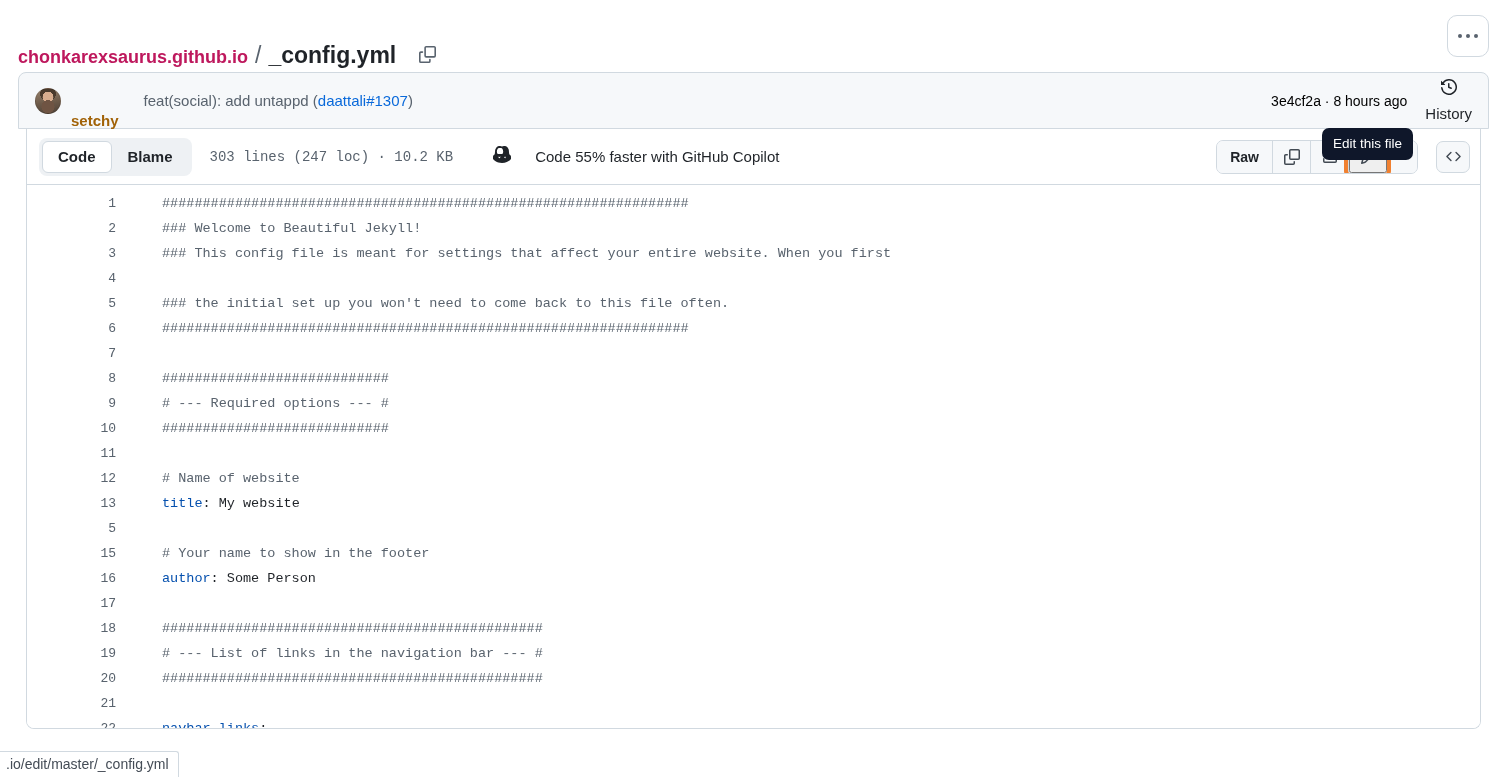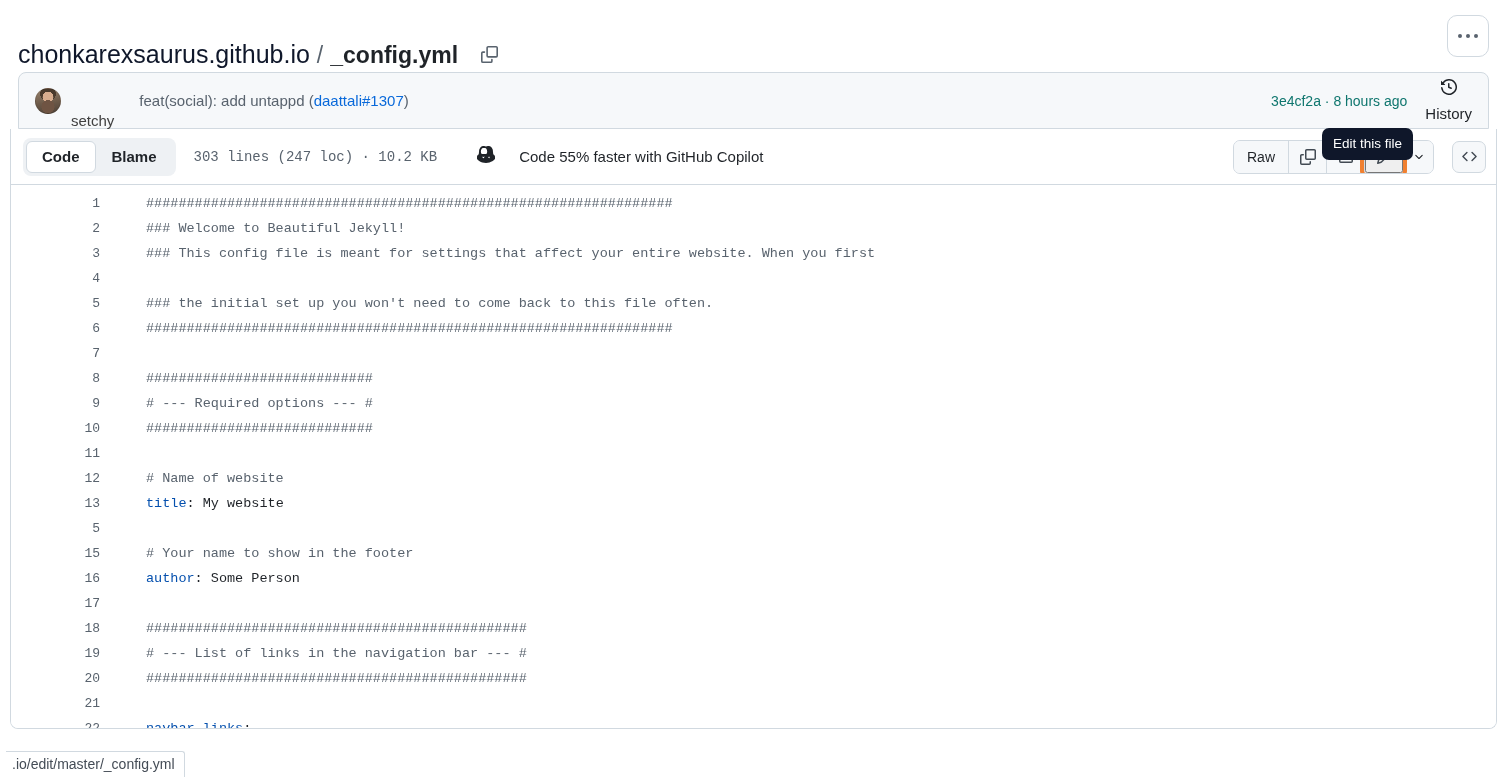--- a/index.html
+++ b/index.html
@@ -13,21 +13,21 @@
   .page { position: relative; width: 1507px; height: 777px; background: #fff; }
 
   
   .header-row {
     display: flex; align-items: center;
     padding: 0 18px;
     height: 72px;
   }
   .breadcrumb { display: flex; align-items: baseline; gap: 0; flex: 1; }
   .repo-link {
-    color: #0f172a; font-size: 25px; font-weight: 400;
+    color: #be185d; font-size: 18px; font-weight: 700;
     text-decoration: none; cursor: pointer;
   }
   .bc-sep { color: #59636e; font-size: 23px; font-weight: 400; margin: 0 7px; }
   .file-name { color: #1f2328; font-size: 23px; font-weight: 600; margin-top: 40px; }
   .copy-path-btn {
     margin-left: 16px; width: 30px; height: 30px;
     display: inline-flex; align-items: center; justify-content: center;
     border: none; background: transparent; border-radius: 6px; cursor: pointer;
     color: #59636e;
   }
@@ -55,48 +55,48 @@
     width: 26px; height: 26px; border-radius: 50%;
     background:
       radial-gradient(circle at 50% 74%, #6f5443 0 30%, rgba(111,84,67,0) 31%),
       radial-gradient(circle at 50% 34%, #d8ad8e 0 27%, rgba(216,173,142,0) 28%),
       radial-gradient(circle at 50% 20%, #4a3a2c 0 34%, rgba(74,58,44,0) 35%),
       linear-gradient(170deg, #9a8570 0%, #6d5a49 55%, #4e4238 100%);
     flex: 0 0 auto; margin-right: 10px;
     border: 1px solid rgba(0,0,0,.08);
   }
   .commit-author {
-    font-size: 15px; font-weight: 400; color: #404040;
+    font-size: 15px; font-weight: 700; color: #a16207;
     margin-right: 9px; text-decoration: none; cursor: pointer; margin-top: 40px;
   }
   .commit-msg { font-size: 15px; color: #59636e; padding-left: 16px; }
   .commit-msg a { color: #0969da; text-decoration: none; cursor: pointer; }
   .commit-right {
     margin-left: auto; display: flex; align-items: center; gap: 18px;
   }
-  .commit-meta { font-size: 14px; color: #0f766e; white-space: nowrap; }
+  .commit-meta { font-size: 14px; color: #000000; white-space: nowrap; }
   .commit-sha { cursor: pointer; }
   .history-link {
     display: inline-flex; align-items: center; gap: 7px;
     color: #1f2328; font-size: 15px; text-decoration: none; cursor: pointer; flex-direction: column;
   }
 
   
   .tooltip {
     position: absolute;
     top: 128px; left: 1322px;
     background: #0f172a; color: #ffffff;
     font-size: 13.5px; line-height: 1;
     padding: 9px 11px; border-radius: 7px;
     white-space: nowrap; z-index: 40;
   }
 
   
   .file-box {
-    margin: 0 10px;
+    margin: 0 26px;
     border: 1px solid #d1d9e0;
     border-top: none;
     border-radius: 0 0 8px 8px;
     background: #fff;
     height: 600px;
     overflow: hidden;
   }
   .file-toolbar {
     height: 56px; display: flex; align-items: center;
     padding: 0 10px 0 12px;
@@ -125,21 +125,21 @@
   .btn-group {
     display: inline-flex; border: 1px solid #d1d9e0; border-radius: 7px;
     overflow: hidden; background: #f6f8fa;
   }
   .btn-group > * { border: none; background: #f6f8fa; cursor: pointer; }
   .btn-group > * + * { border-left: 1px solid #d1d9e0; }
   .gb {
     height: 32px; display: inline-flex; align-items: center; justify-content: center;
     color: #1f2328; padding: 0 10px;
   }
-  .gb.raw { font-size: 14px; font-weight: 400; padding: 0 13px; }
+  .gb.raw { font-size: 14px; font-weight: 700; padding: 0 13px; }
   .gb.icon { width: 38px; padding: 0; color: #424a53; }
   .gb.caret { width: 30px; padding: 0; }
   .edit-wrap {
     position: relative; display: inline-flex;
     outline: 4px solid #f08030; outline-offset: 0px; border-radius: 2px;
   }
   .sym-btn {
     width: 34px; height: 32px; border: 1px solid #d1d9e0; border-radius: 7px;
     background: #f6f8fa; color: #424a53; cursor: pointer;
     display: inline-flex; align-items: center; justify-content: center;
@@ -168,21 +168,21 @@
   .punc { color: #1f2328; }
 
   
   .status-bar {
     position: absolute; left: 0; bottom: 0;
     background: #fff; border: 1px solid #d1d9e0; border-left: none; border-bottom: none;
     border-top-right-radius: 3px;
     font-size: 14px; color: #444c56;
     padding: 4px 9px 5px 6px;
     font-family: "Liberation Sans", sans-serif;
-    white-space: nowrap; z-index: 50; margin-left: 6px;
+    white-space: nowrap; z-index: 50;
   }
 </style>
 </head>
 <body>
 
 <div class="page">
 
   <div class="header-row">
     <div class="breadcrumb">
       <a class="repo-link" href="#">chonkarexsaurus.github.io</a>

